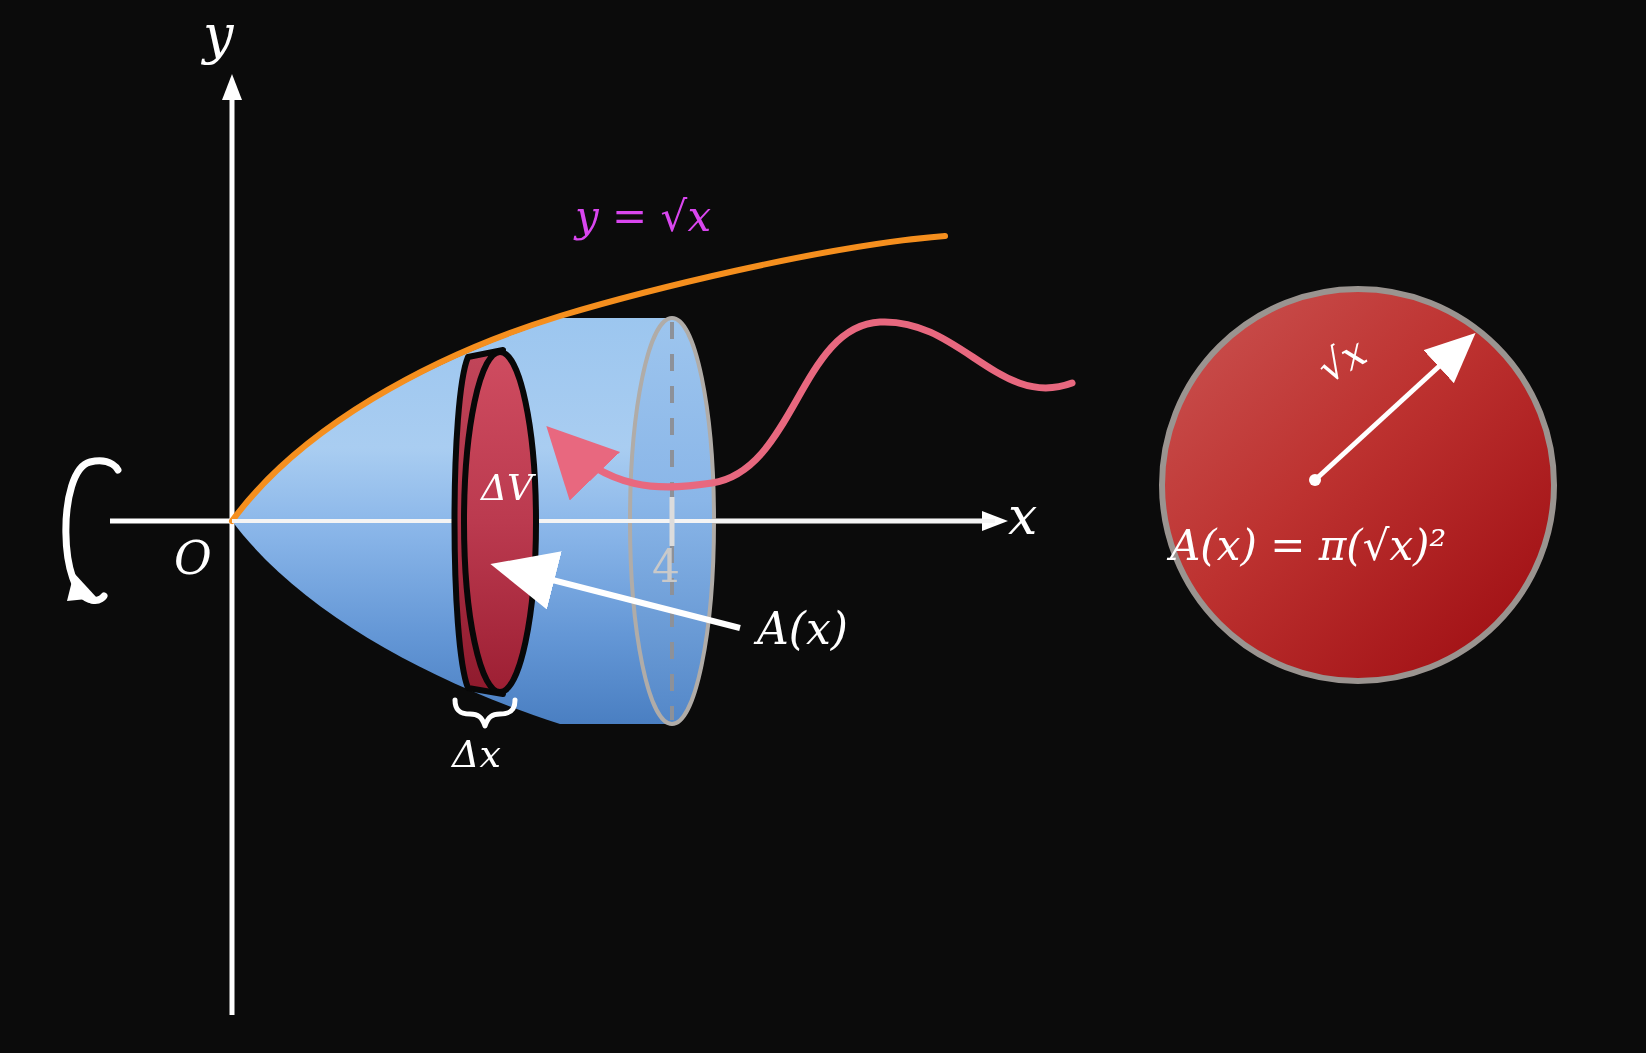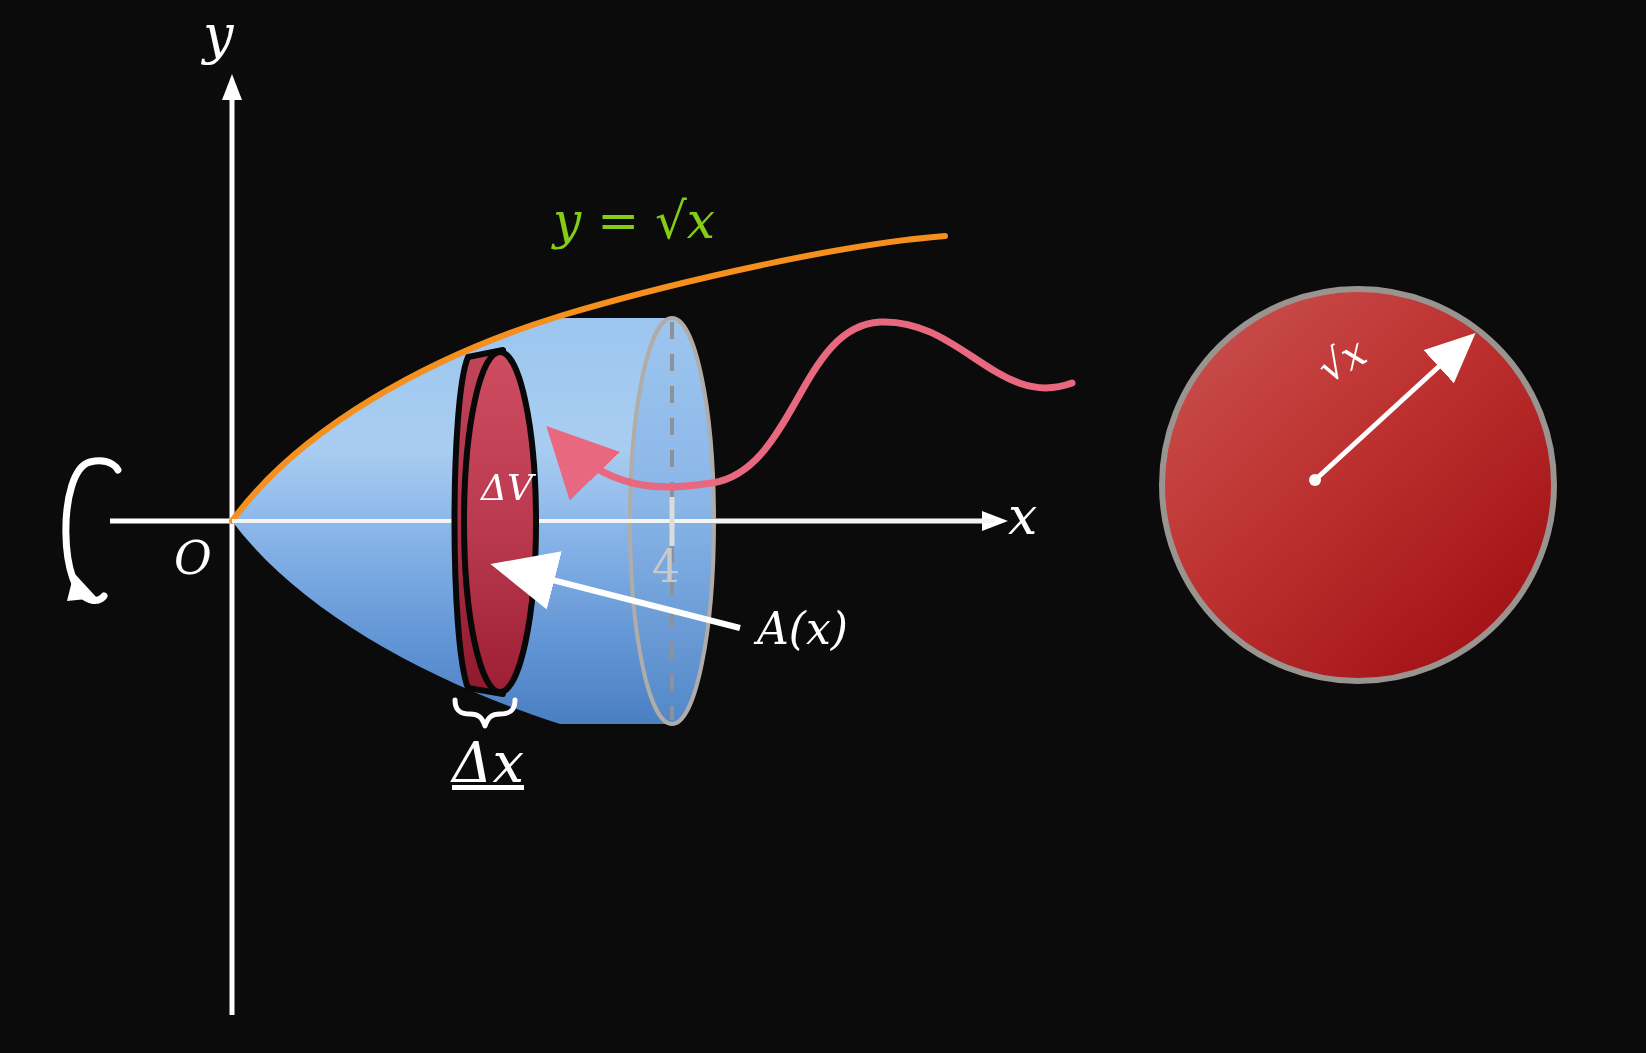--- a/index.html
+++ b/index.html
@@ -33,25 +33,25 @@
     color: #ffffff;
     white-space: nowrap;
     user-select: none;
     line-height: 1;
   }
   .lbl-y       { left: 203px;  top: 8px;    font-size: 54px; }
   .lbl-x       { left: 1008px; top: 490px;  font-size: 52px; }
   .lbl-O       { left: 174px;  top: 535px;  font-size: 46px; }
   .lbl-four    { left: 652px;  top: 545px;  font-size: 44px; color: #c9c9c9; font-style: normal; }
   .lbl-dV      { left: 481px;  top: 470px;  font-size: 36px; text-align: right; }
-  .lbl-dx      { left: 452px;  top: 735px;  font-size: 56px; text-decoration: underline; }
+  .lbl-dx      { left: 452px;  top: 735px;  font-size: 38px; }
   .lbl-Ax      { left: 757px;  top: 607px;  font-size: 44px; }
   .lbl-sqrtx   { left: 1321px; top: 352px;  font-size: 40px; transform: rotate(-30deg); transform-origin: left center; }
   .lbl-formula { left: 1170px; top: 525px;  font-size: 42px; }
-  .lbl-eq      { left: 553px;  top: 196px;  font-size: 50px; color: #84cc16; }
+  .lbl-eq      { left: 575px;  top: 196px;  font-size: 42px; color: #d946ef; }
 </style>
 </head>
 <body>
 
 <div id="stage">
 
   <svg id="scene" viewBox="0 0 1646 1053" xmlns="http://www.w3.org/2000/svg">
     <defs>
 
       <linearGradient id="gradBody" x1="0" y1="0" x2="0" y2="1">
@@ -158,16 +158,17 @@
   <div class="mathlabel lbl-four">4</div>
 
   <div class="mathlabel lbl-dV">ΔV</div>
 
   <div class="mathlabel lbl-dx">Δx</div>
 
   <div class="mathlabel lbl-Ax">A(x)</div>
 
   <div class="mathlabel lbl-sqrtx">√x</div>
 
+  <div class="mathlabel lbl-formula">A(x) = π(√x)²</div>
 
   <div class="mathlabel lbl-eq">y = √x</div>
 
 </div>
 
 </body></html>

